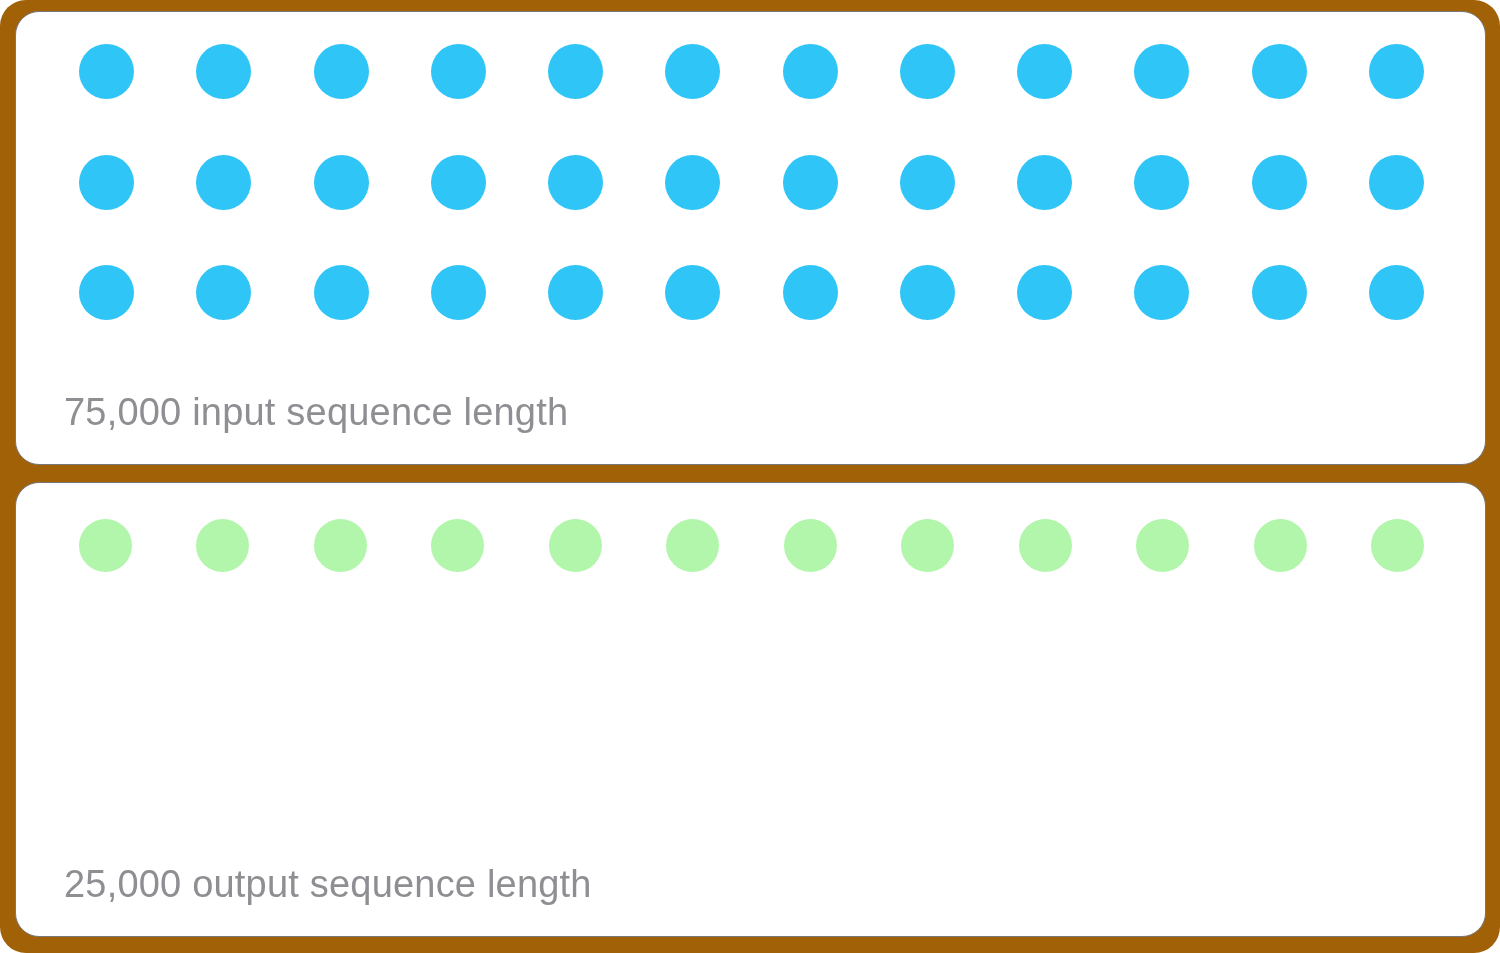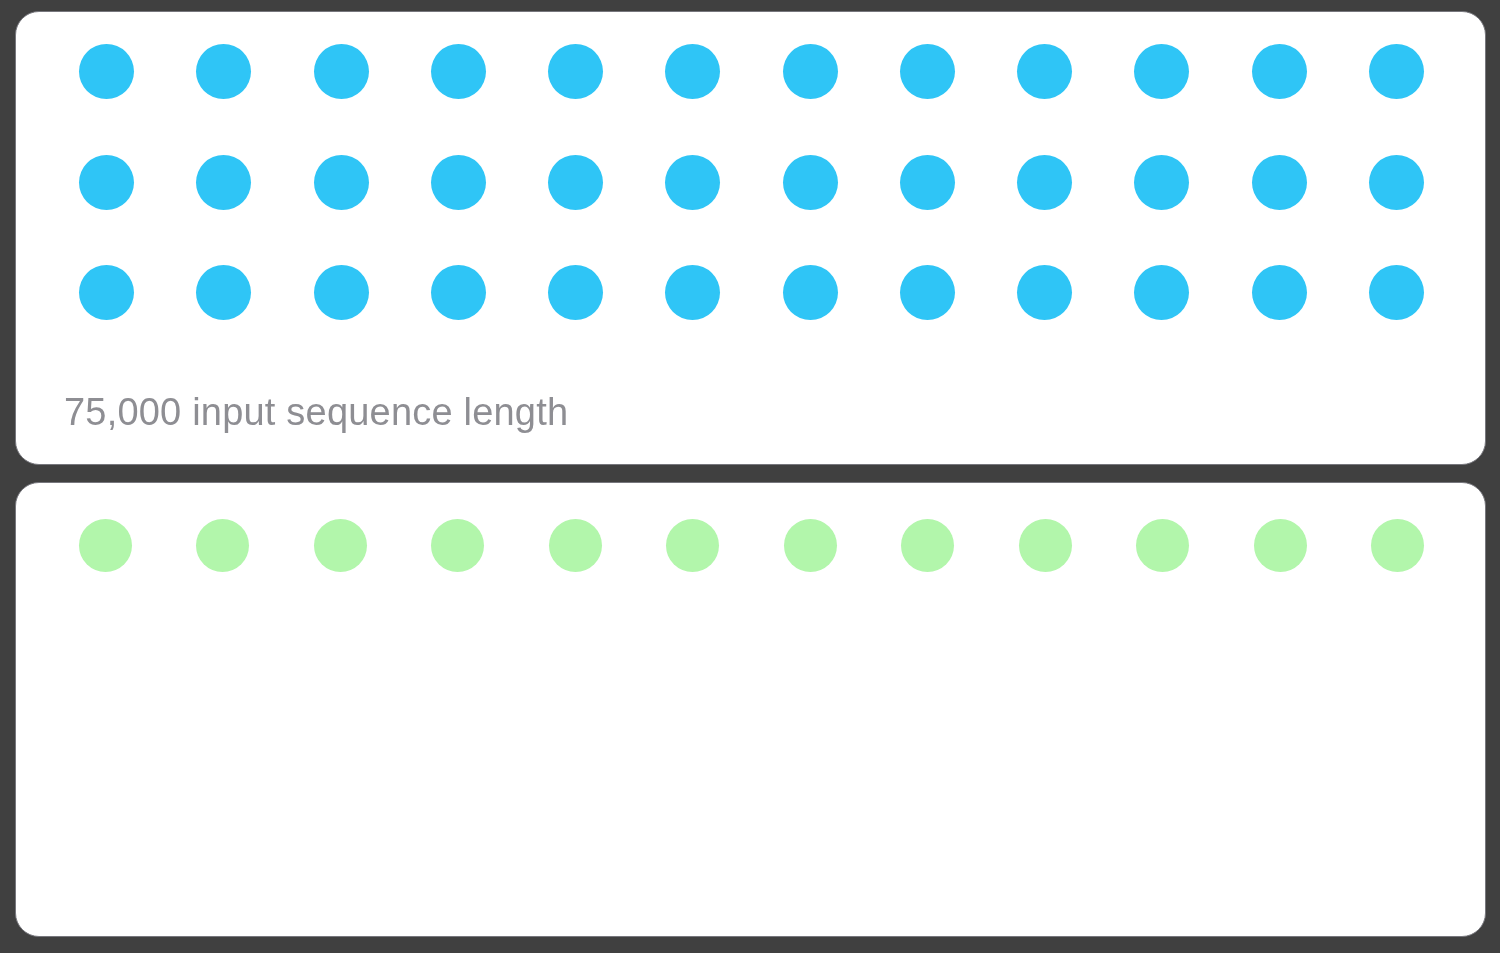--- a/index.html
+++ b/index.html
@@ -96,21 +96,21 @@
     line-height: 1;
     white-space: nowrap;
   }
 
   #input-panel .panel-caption { bottom: 33px; }
   #output-panel .panel-caption { bottom: 33px; }
 </style>
 </head>
 <body>
 
-<div id="stage" style="background: #404040;">
+<div id="stage" style="background: #a16207; border-radius: 26px;">
 
   <section class="panel" id="input-panel" style="border-color: rgb(119, 119, 125);">
     <div class="token-grid">
       <div class="token-row">
         <span class="token input-token" style="background: rgb(47, 197, 246);"></span>
         <span class="token input-token" style="background: rgb(47, 197, 246);"></span>
         <span class="token input-token" style="background: rgb(47, 197, 246);"></span>
         <span class="token input-token" style="background: rgb(47, 197, 246);"></span>
         <span class="token input-token" style="background: rgb(47, 197, 246);"></span>
         <span class="token input-token" style="background: rgb(47, 197, 246);"></span>
@@ -163,15 +163,16 @@
         <span class="token output-token" style="background: rgb(178, 246, 171);"></span>
         <span class="token output-token" style="background: rgb(178, 246, 171);"></span>
         <span class="token output-token" style="background: rgb(178, 246, 171);"></span>
         <span class="token output-token" style="background: rgb(178, 246, 171);"></span>
         <span class="token output-token" style="background: rgb(178, 246, 171);"></span>
         <span class="token output-token" style="background: rgb(178, 246, 171);"></span>
         <span class="token output-token" style="background: rgb(178, 246, 171);"></span>
         <span class="token output-token" style="background: rgb(178, 246, 171);"></span>
       </div>
     </div>
+    <div class="panel-caption" style="color: rgb(142, 142, 147);">25,000 output sequence length</div>
   </section>
 
 </div>
 
 </body></html>

